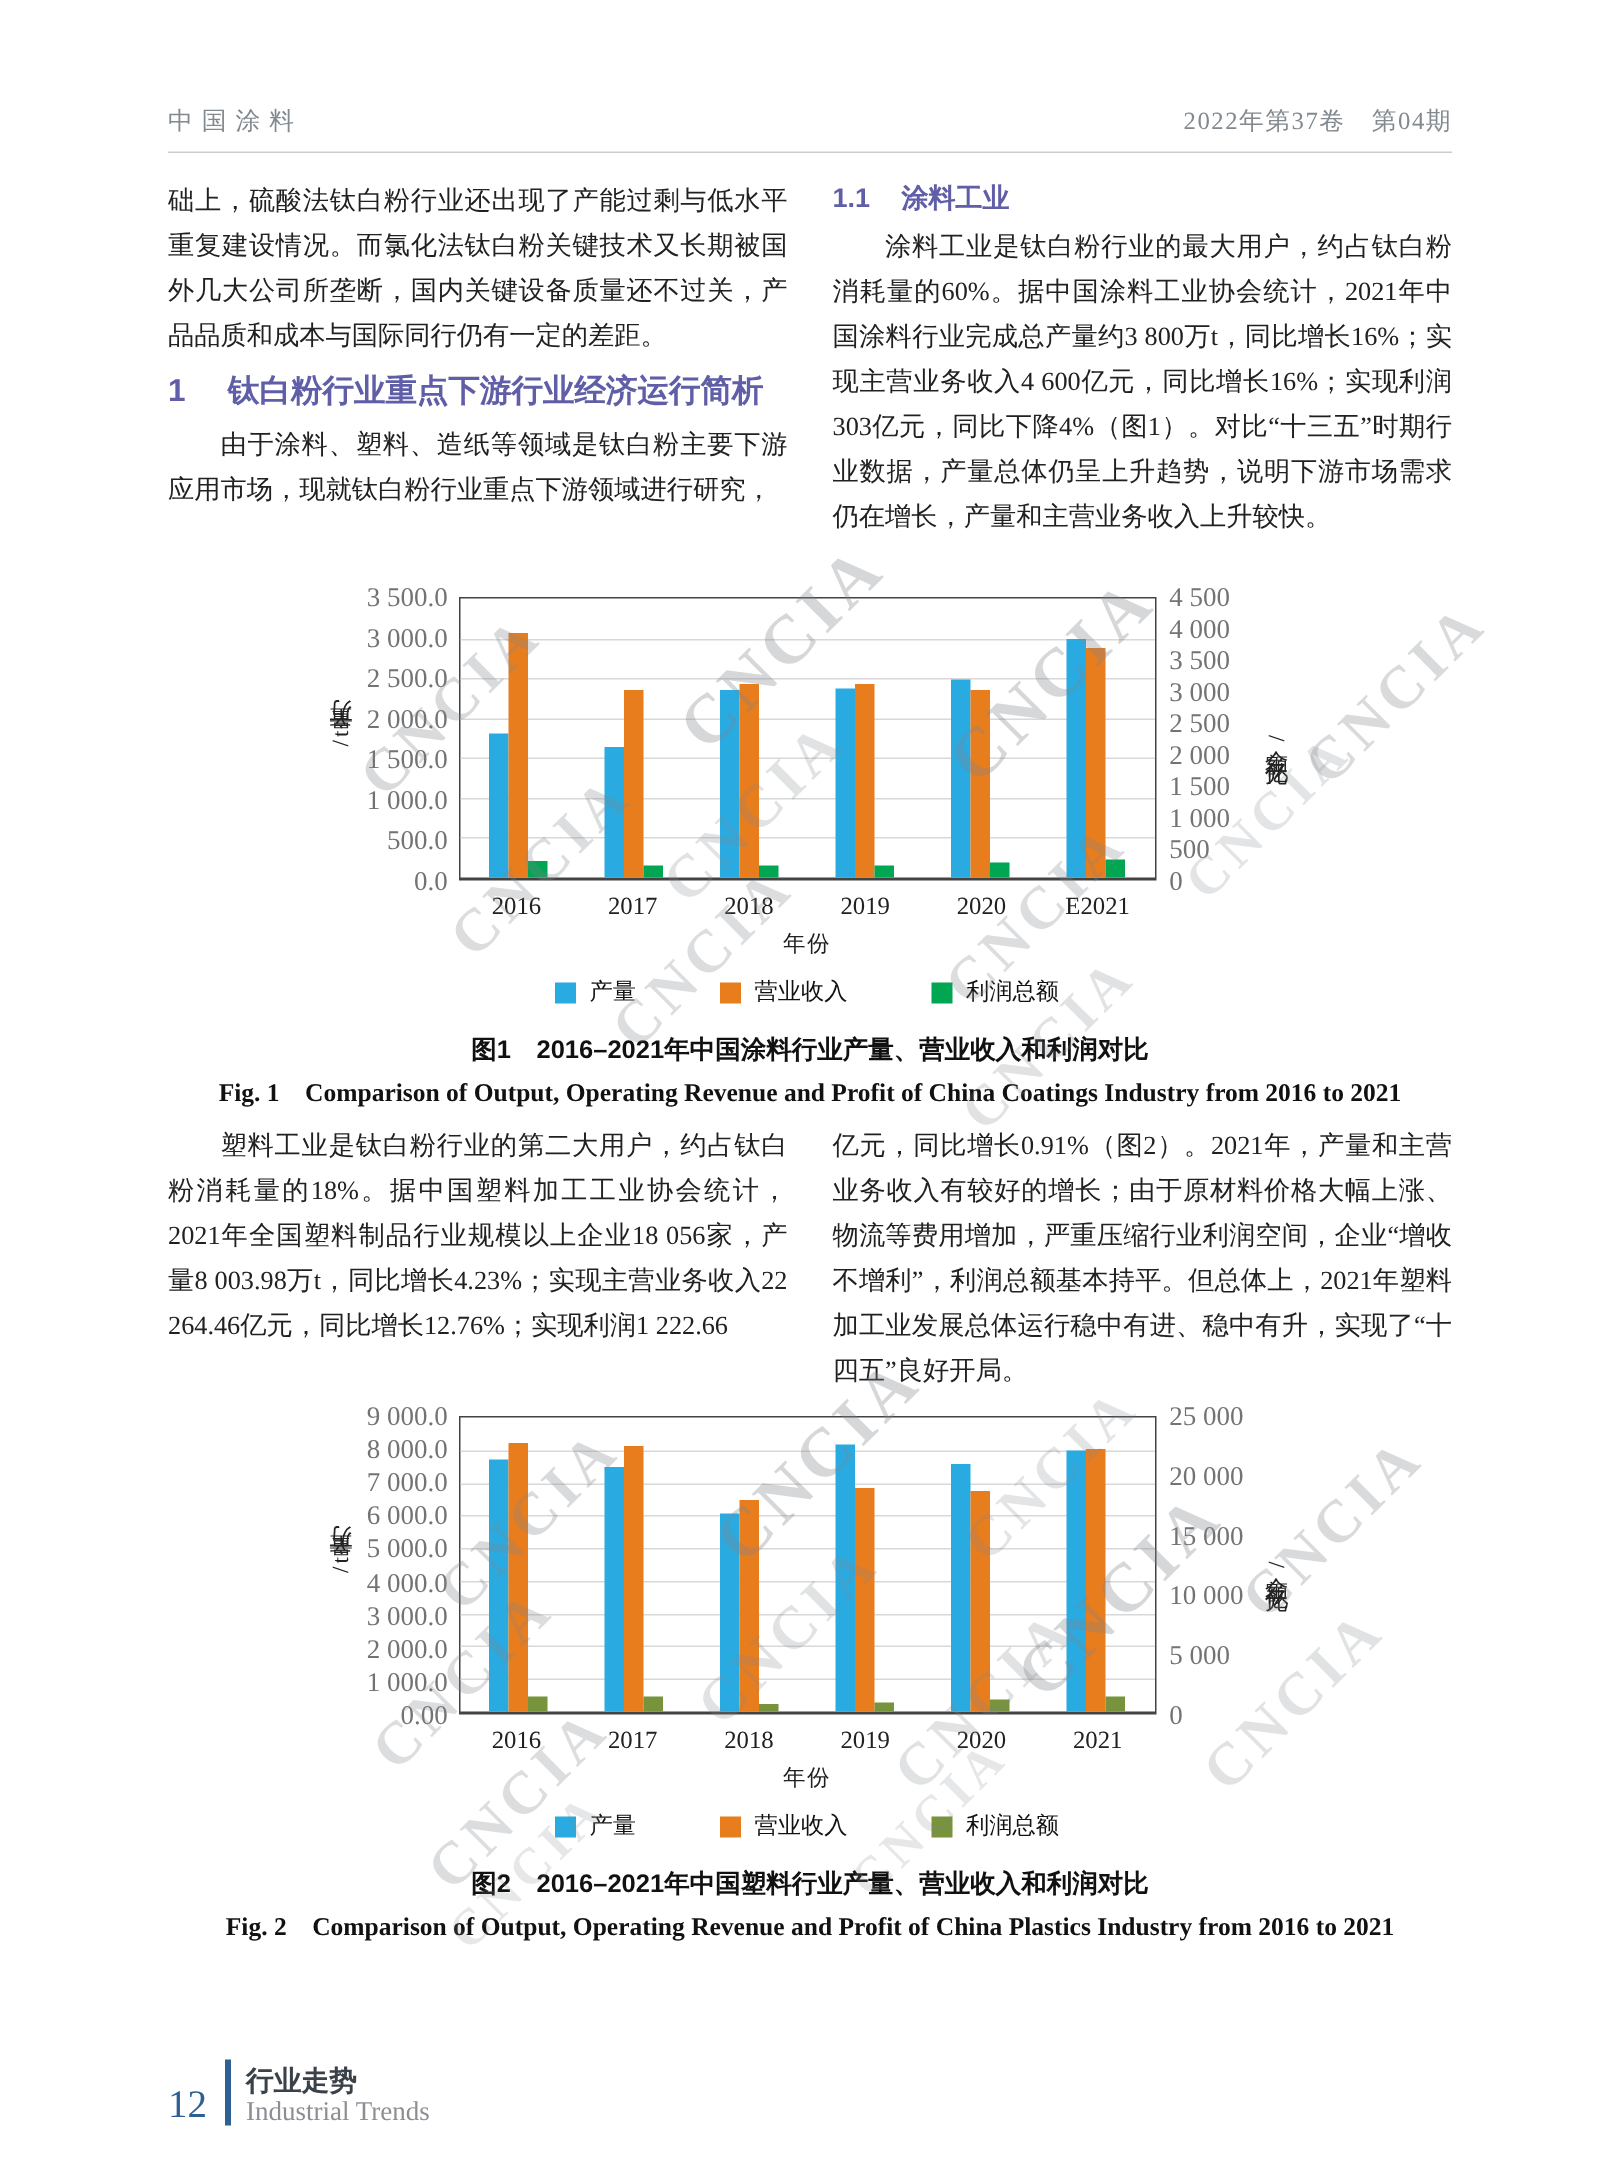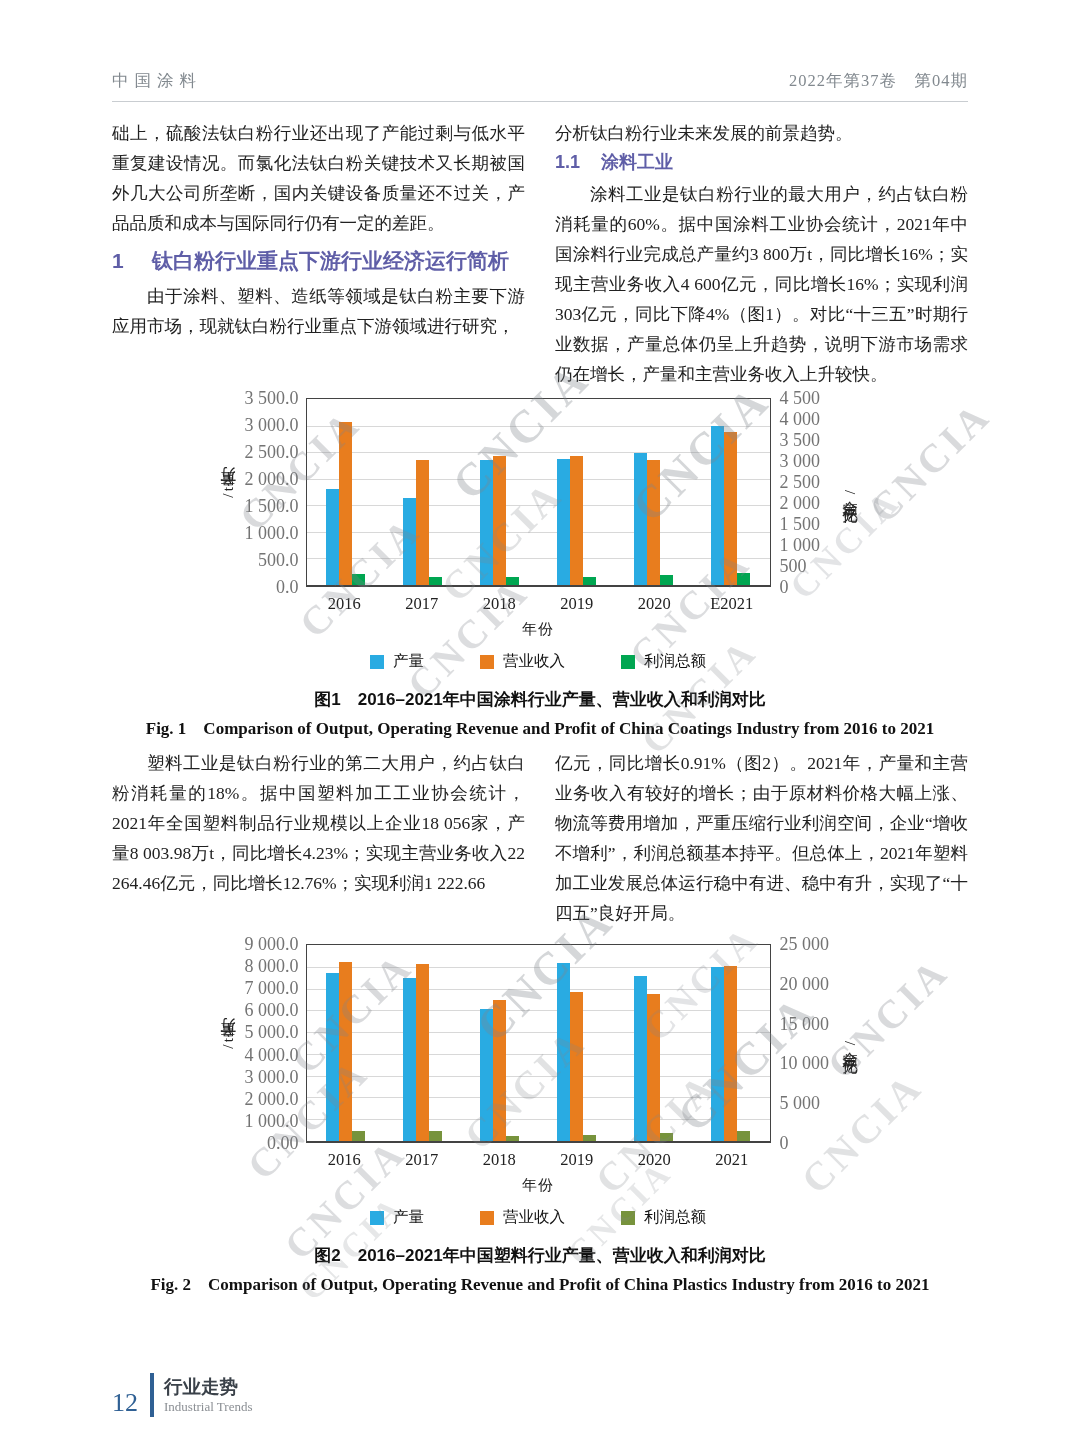--- a/index.html
+++ b/index.html
@@ -69,21 +69,21 @@
     font-size:17px;color:#111;margin-top:16px;
   }
   .caption-en{
     text-align:center;font-weight:bold;font-size:17px;color:#111;margin-top:6px;
   }
   
   .footer{position:absolute;top:1372px;left:112px;display:flex;align-items:center;}
   .footer .pageno{font-size:26px;color:#2f6094;margin-right:12px;margin-top:16px;}
   .footer .vbar{width:4px;height:44px;background:#2f6094;margin-right:10px;}
   .footer .cn{font-family:"Liberation Sans",sans-serif;font-weight:bold;font-size:18.5px;color:#3a4149;line-height:24px;}
-  .footer .en{font-size:13px;color:#8b8f94;line-height:16px;}
+  .footer .en{font-size:18px;color:#8b8f94;line-height:16px;}
   
   .wm{
     position:absolute;transform:translate(-50%,-50%) rotate(-45deg);
     font-family:"Liberation Serif",serif;font-weight:bold;letter-spacing:4px;
     color:rgba(128,133,139,0.30);pointer-events:none;white-space:nowrap;
   }
 </style>
 </head>
 <body>
 
@@ -95,21 +95,20 @@
 <div class="textrow" style="top:118px;">
   <div class="col">
     <p class="para">础上，硫酸法钛白粉行业还出现了产能过剩与低水平重复建设情况。而氯化法钛白粉关键技术又长期被国外几大公司所垄断，国内关键设备质量还不过关，产品品质和成本与国际同行仍有一定的差距。</p>
     <div class="h-sec">
       <span class="num">1</span>
       <span>钛白粉行业重点下游行业经济运行简析</span>
     </div>
     <p class="para indent">由于涂料、塑料、造纸等领域是钛白粉主要下游应用市场，现就钛白粉行业重点下游领域进行研究，</p>
   </div>
   <div class="col">
-    <p class="para">分析钛白粉行业未来发展的前景趋势。</p>
     <div class="h-sub">
       <span class="num">1.1</span>
       <span>涂料工业</span>
     </div>
     <p class="para indent">涂料工业是钛白粉行业的最大用户，约占钛白粉消耗量的60%。据中国涂料工业协会统计，2021年中国涂料行业完成总产量约3 800万t，同比增长16%；实现主营业务收入4 600亿元，同比增长16%；实现利润303亿元，同比下降4%（图1）。对比“十三五”时期行业数据，产量总体仍呈上升趋势，说明下游市场需求仍在增长，产量和主营业务收入上升较快。</p>
   </div>
 </div>
 
 <div class="figure" id="fig1">
   <div class="chart">

